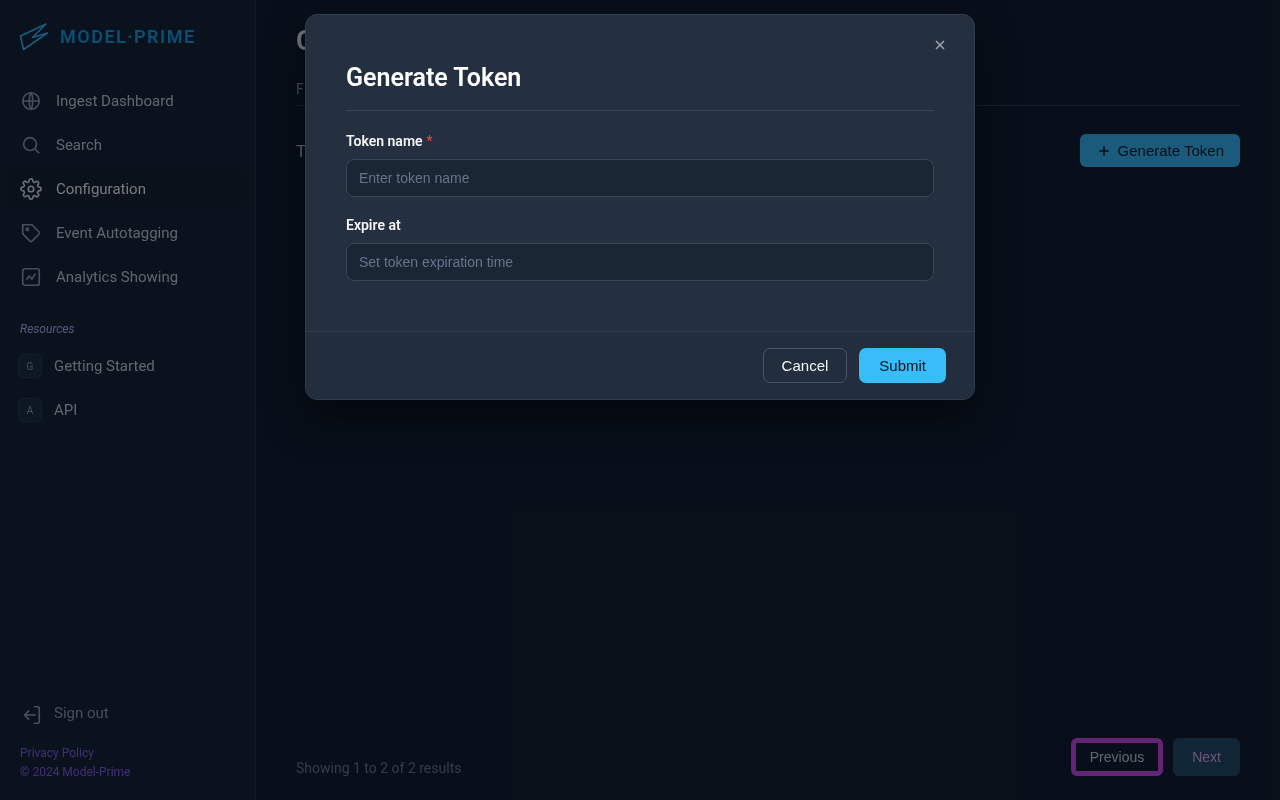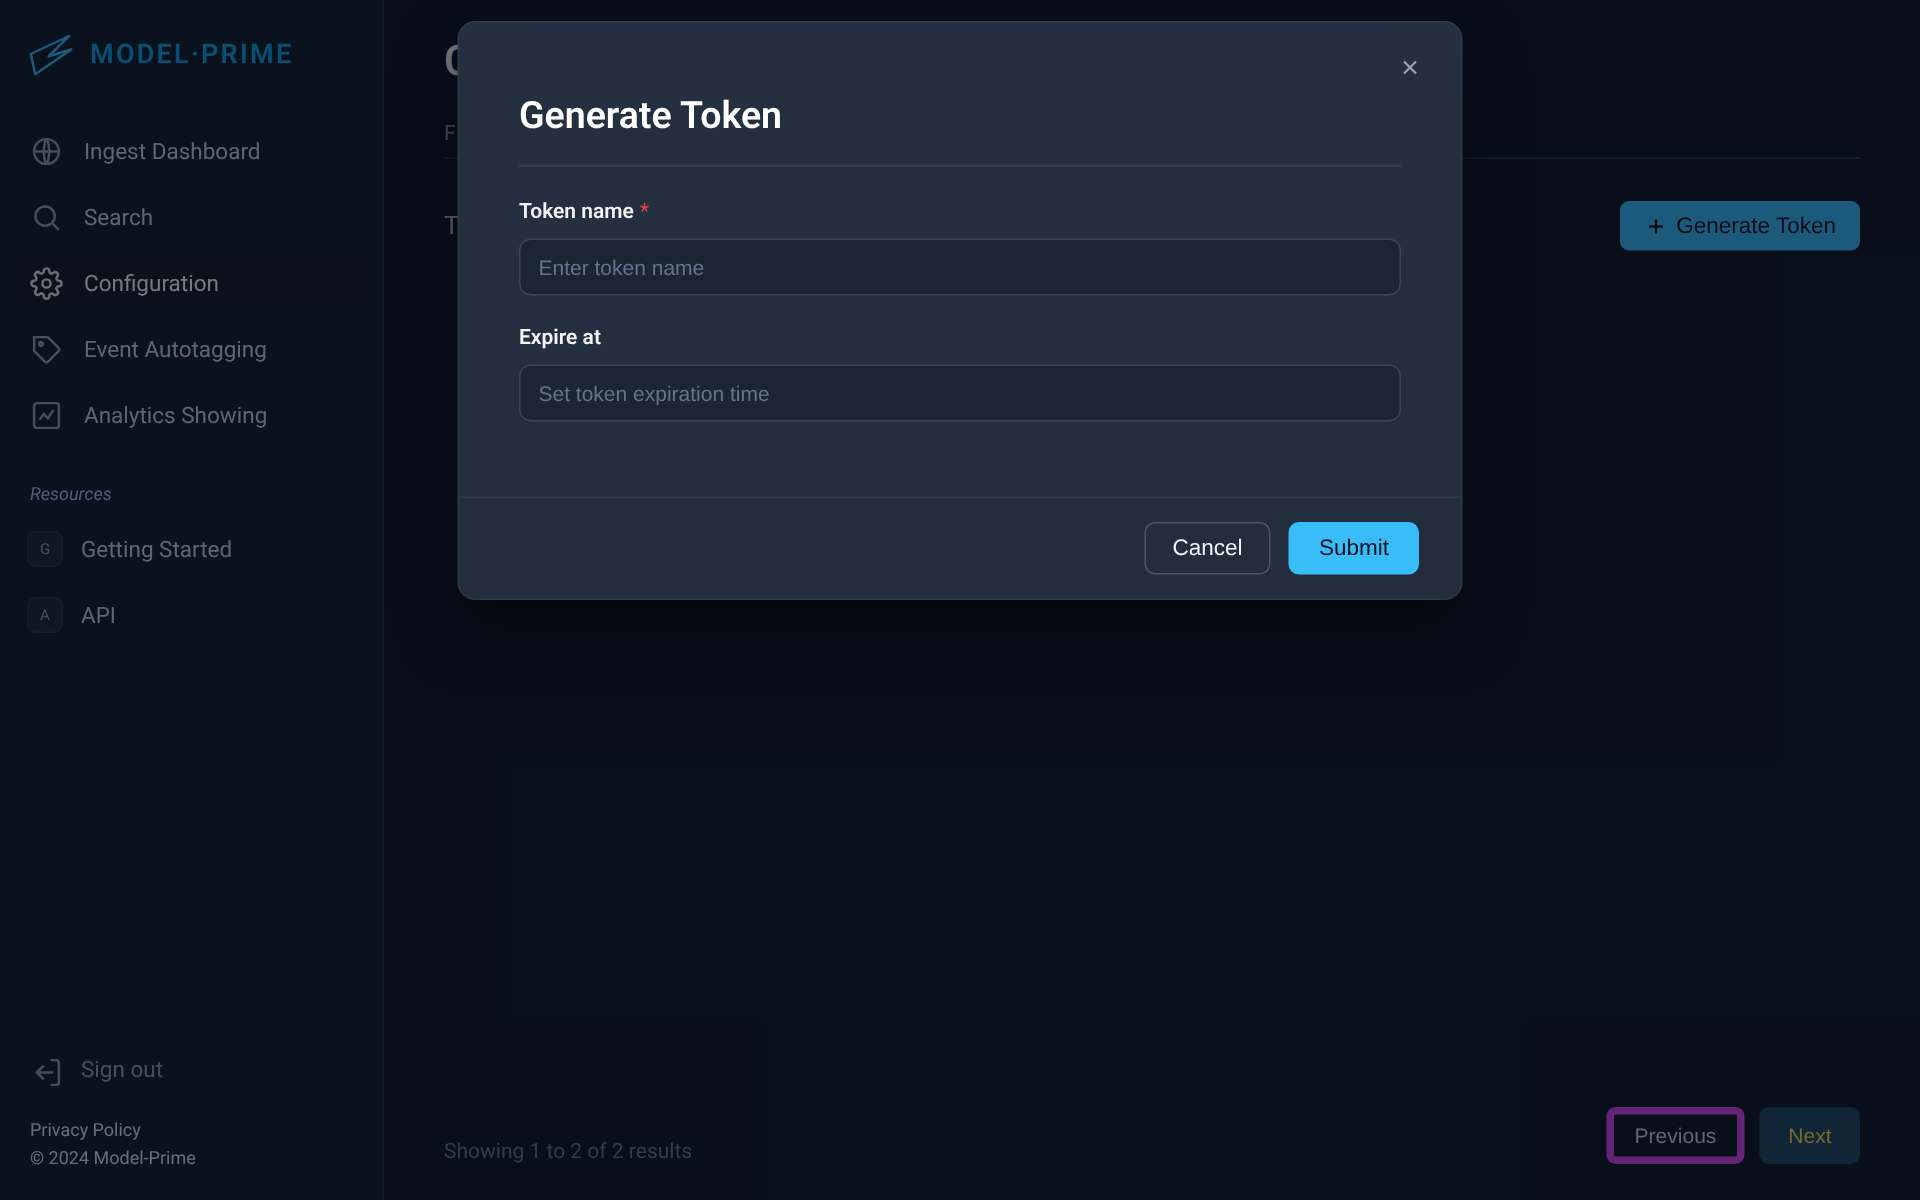--- a/index.html
+++ b/index.html
@@ -88,21 +88,21 @@
       gap: 12px;
       padding: 10px 12px;
       color: #9ca3af;
       font-size: 15px;
       cursor: pointer;
       border-radius: 8px;
     }
     .footer-links {
       padding: 8px 12px;
       font-size: 12px;
-      color: #e5e5e5;
+      color: #8b5cf6;
       line-height: 1.6;
     }
     
     .main {
       flex: 1;
       background: #0f1824;
       padding: 24px 40px;
       display: flex;
       flex-direction: column;
       position: relative;
@@ -154,21 +154,21 @@
     }
     .pager-btn {
       background: transparent;
       border: 5px solid #d946ef;
       color: #d1d5db;
       padding: 6px 14px;
       border-radius: 6px;
       font-size: 14px;
       cursor: pointer;
     }
-    .pager-btn.accent { background: #1f4a64; border-color: #1f4a64; color: #fde047; }
+    .pager-btn.accent { background: #1f4a64; border-color: #1f4a64; color: #f0abfc; }
     .pager { display: flex; gap: 10px; }
     
     .overlay {
       position: absolute; inset: 0;
       background: rgba(3, 10, 18, 0.55);
       display: flex;
       align-items: flex-start;
       justify-content: center;
       padding-top: 14px;
     }

